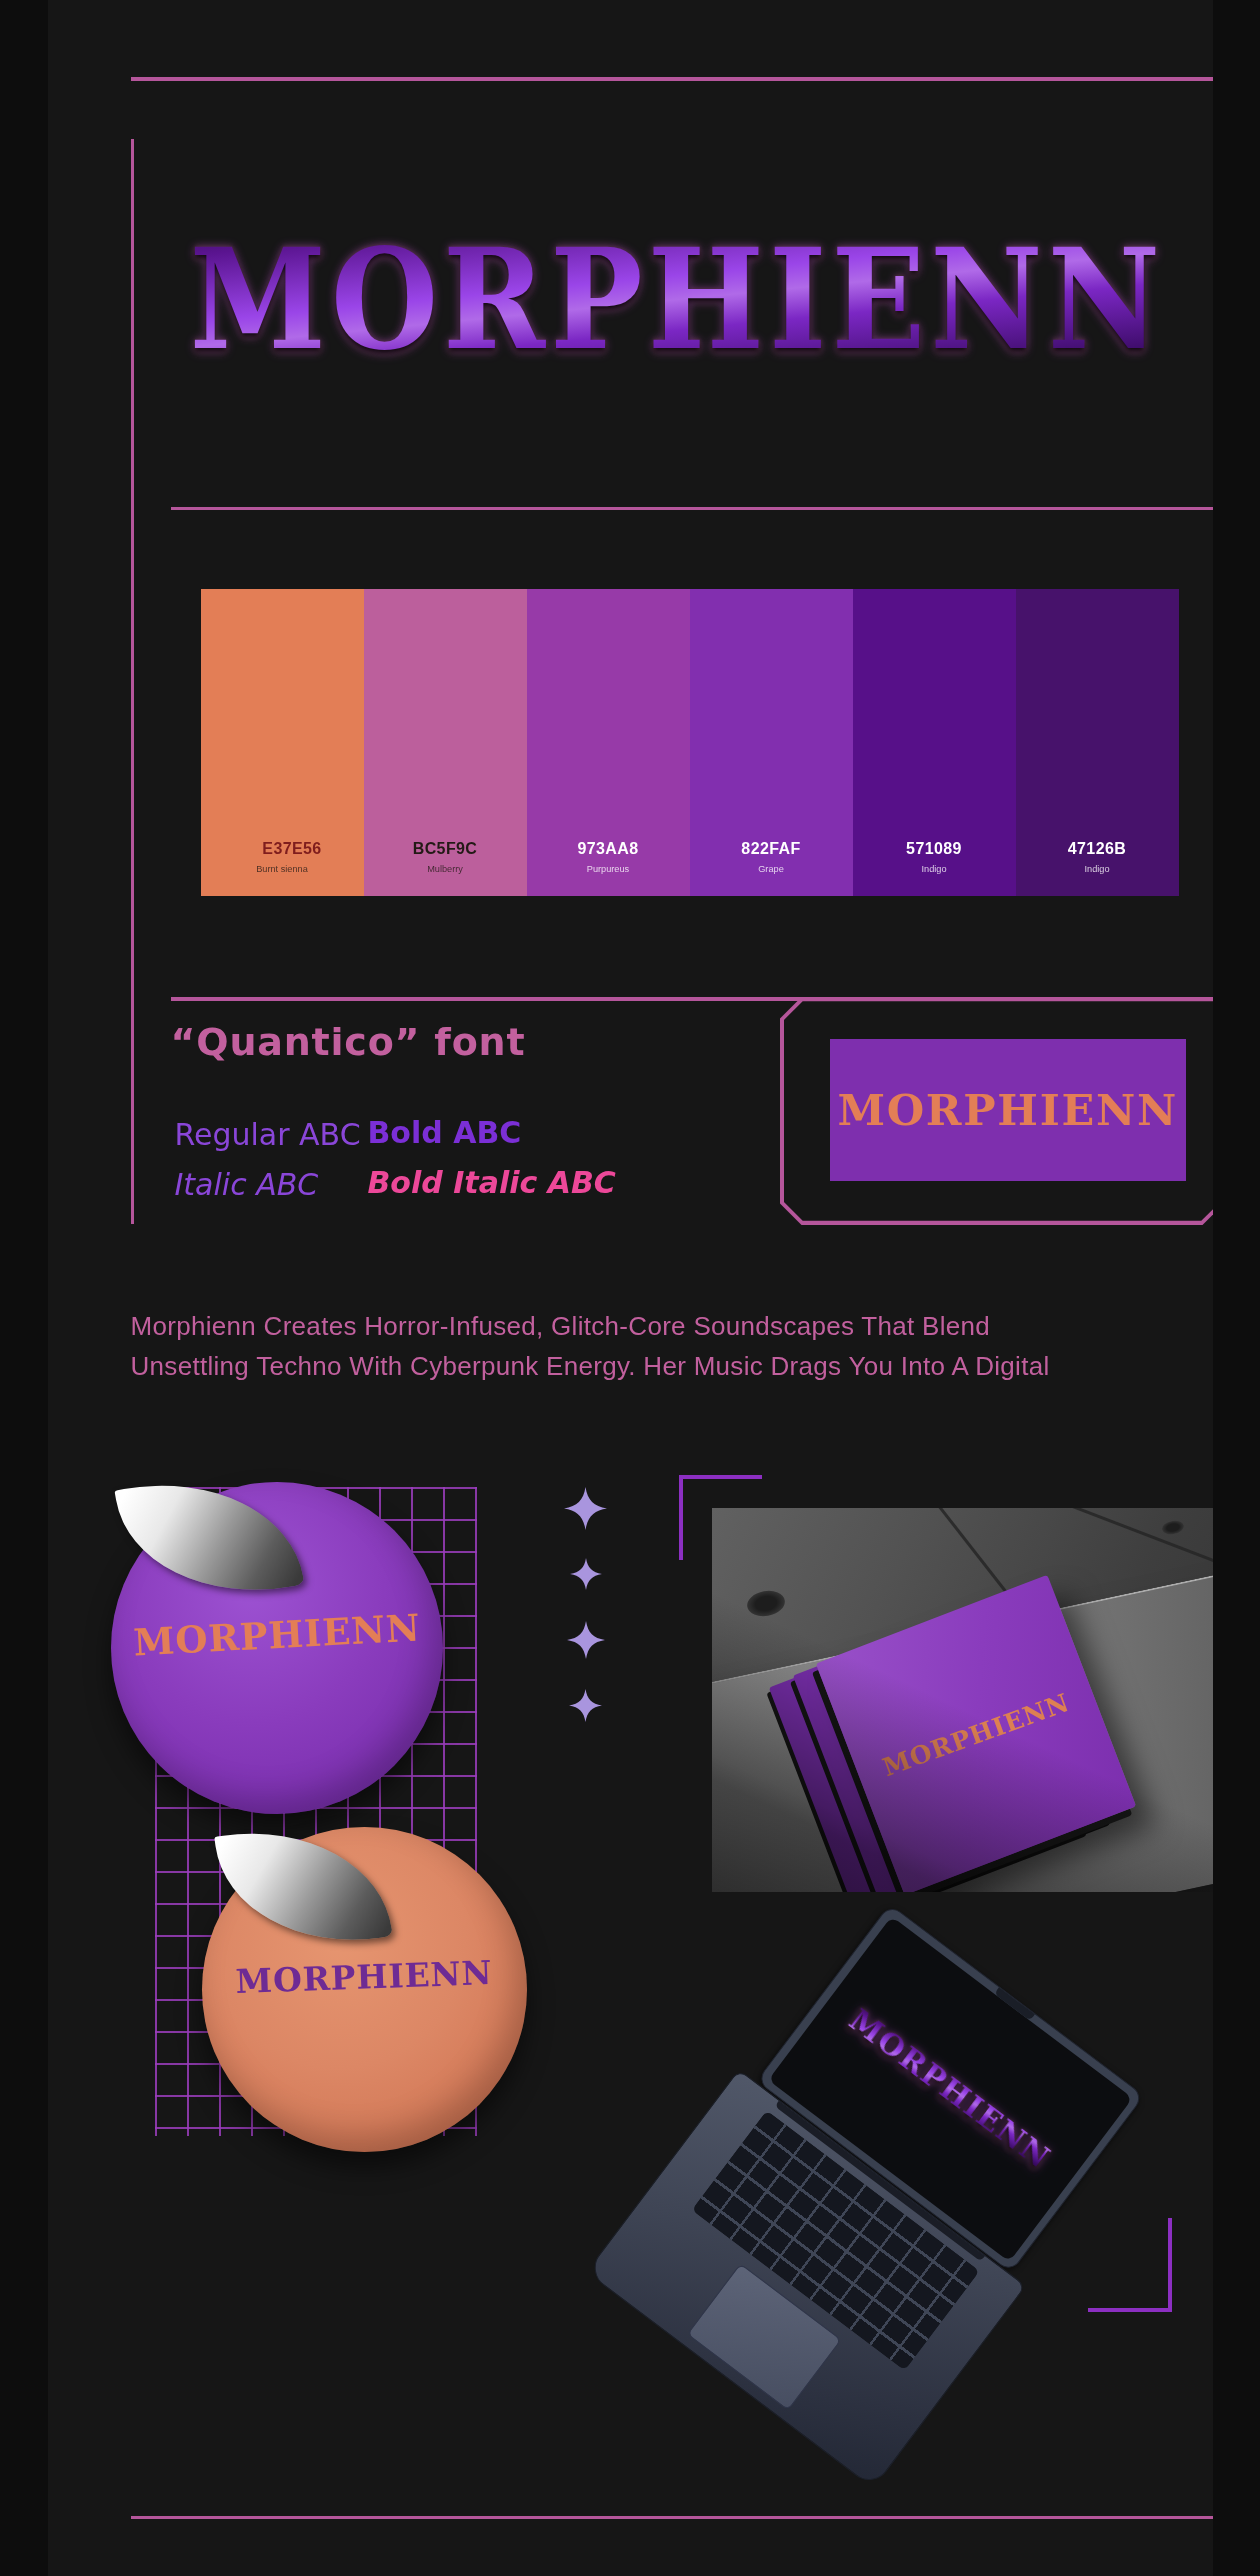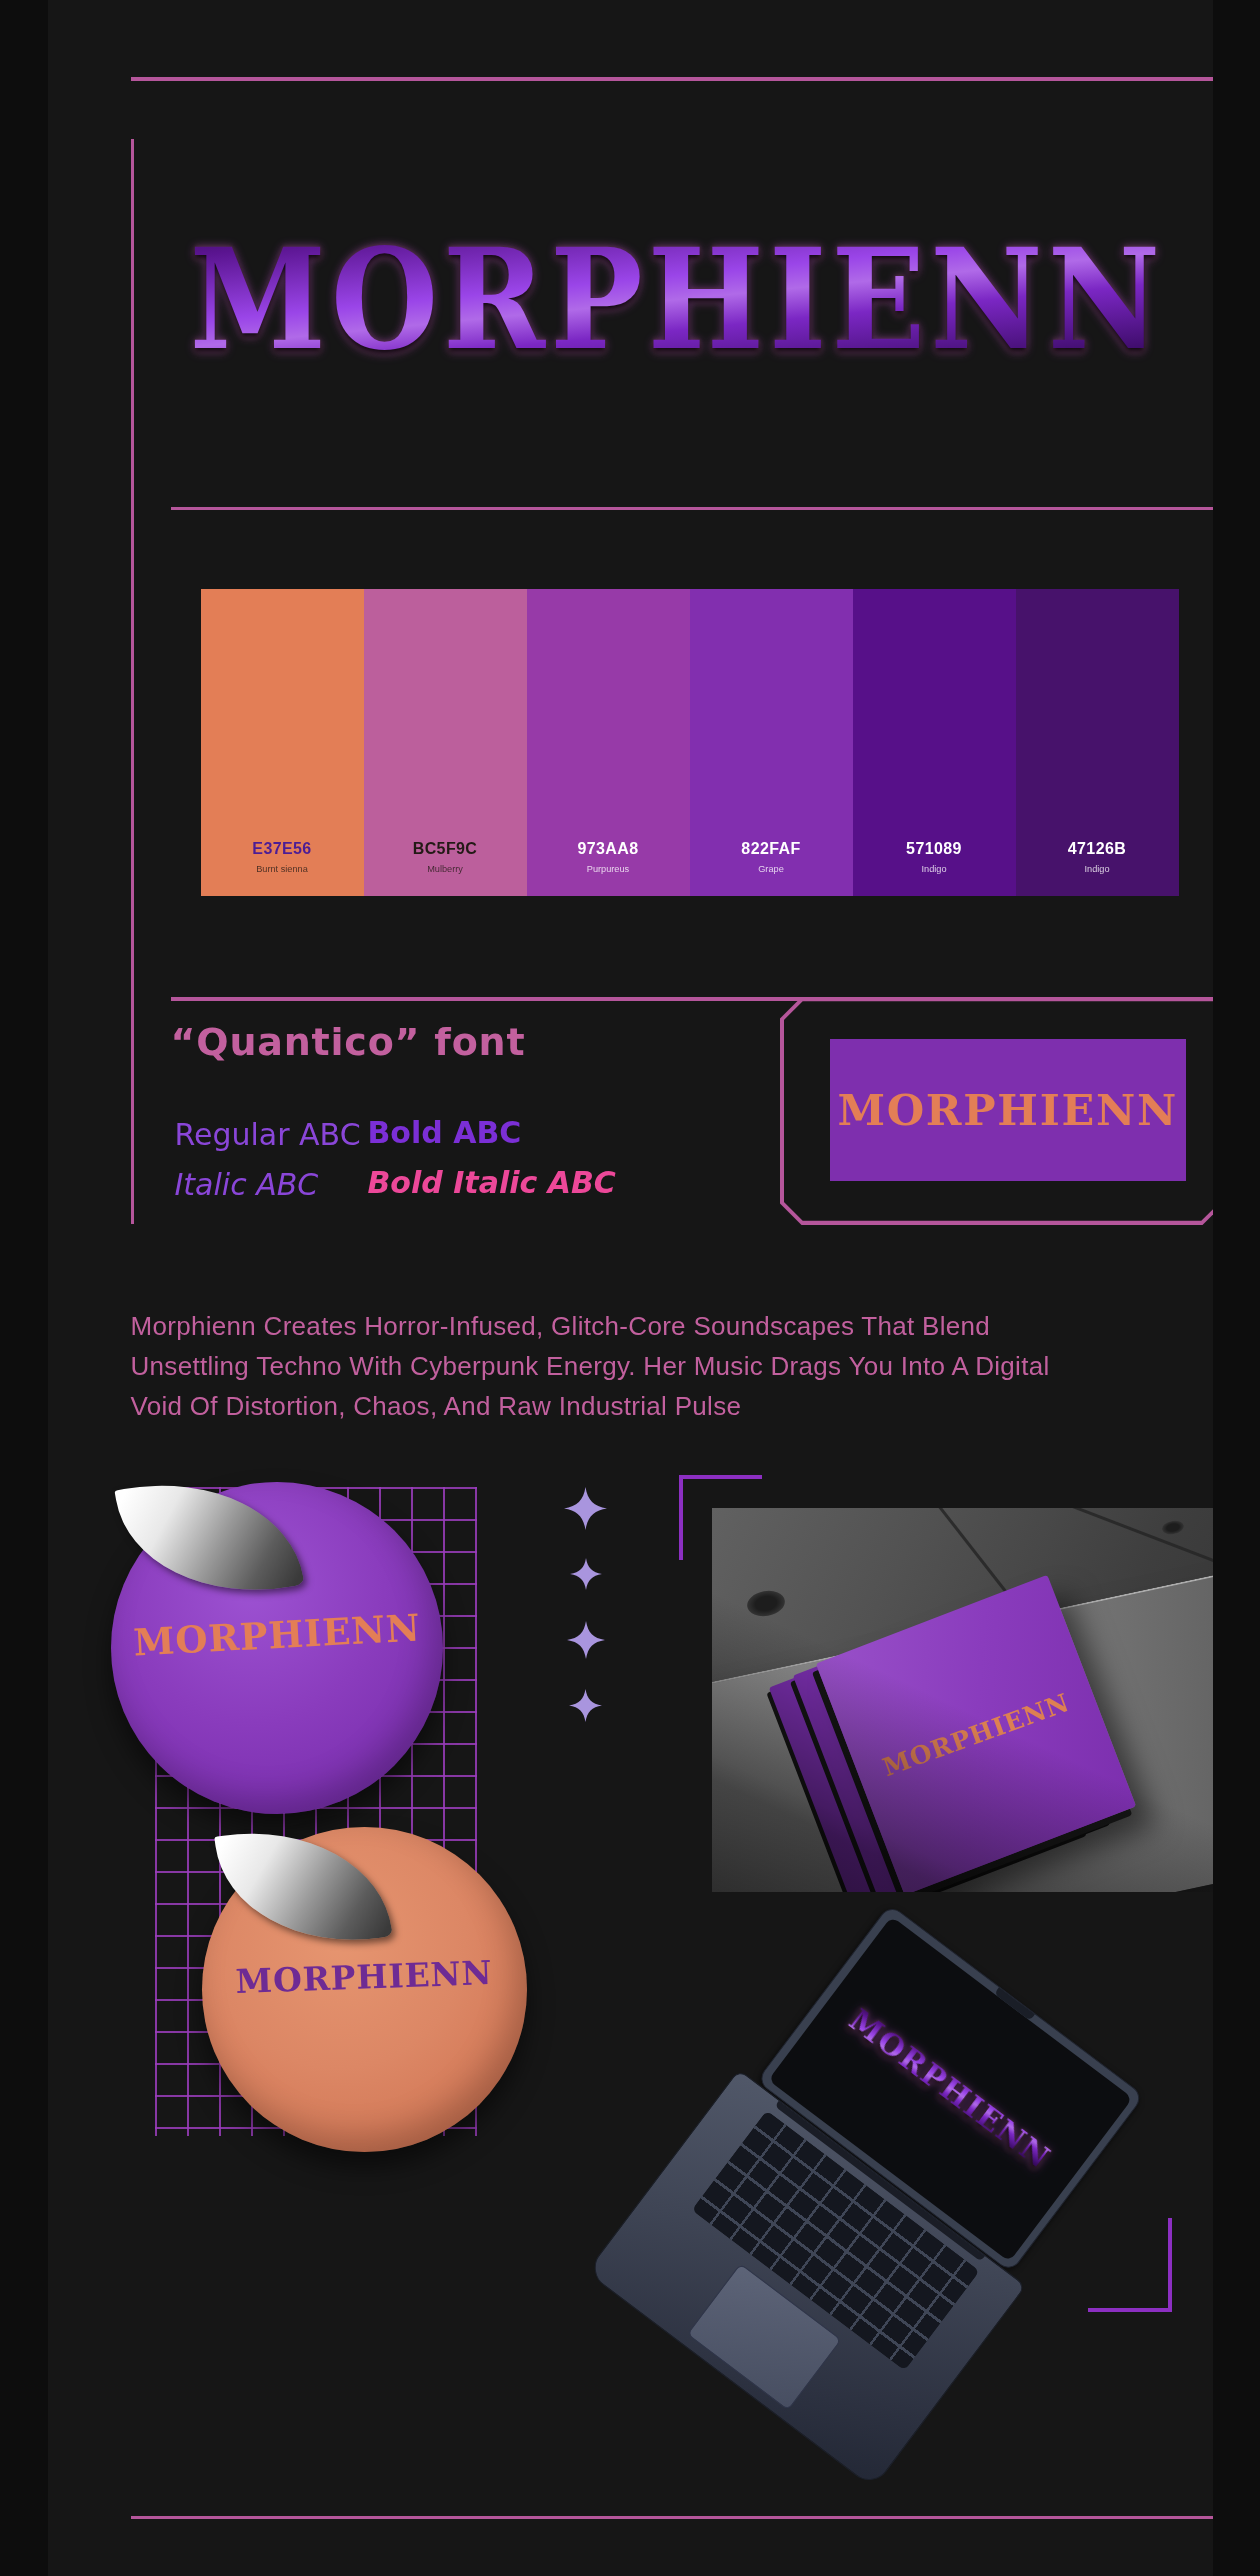--- a/index.html
+++ b/index.html
@@ -118,21 +118,21 @@
 
   <div class="hline" style="left:83px;top:77px;width:1092px;height:4.2px;"></div>
   <div class="vline" style="left:83px;top:139px;width:3.3px;height:1085px;"></div>
 
   <div class="abs big-logo gothic">MORPHIENN</div>
 
   <div class="hline" style="left:123px;top:507px;width:1044px;height:3.3px;"></div>
 
   <div class="abs palette">
     <div class="swatch" style="background-color: rgb(227, 126, 86);">
-      <div class="sw-hex" style="color: #4c1d95;">E37E56</div>
+      <div class="sw-hex" style="color: #7f1d1d; margin-left: 10px;">E37E56</div>
       <div class="sw-name" style="color: rgb(35, 26, 22);">Burnt sienna</div>
     </div>
     <div class="swatch" style="background-color: rgb(188, 95, 156);">
       <div class="sw-hex" style="color: rgb(35, 26, 22);">BC5F9C</div>
       <div class="sw-name" style="color: rgb(35, 26, 22);">Mulberry</div>
     </div>
     <div class="swatch" style="background-color: rgb(151, 58, 168);">
       <div class="sw-hex" style="color: rgb(255, 255, 255);">973AA8</div>
       <div class="sw-name" style="color: rgb(255, 255, 255);">Purpureus</div>
     </div>
@@ -161,21 +161,20 @@
 
   <div class="abs q-heading">“Quantico” font</div>
   <div class="spec reg">Regular ABC</div>
   <div class="spec bld">Bold ABC</div>
   <div class="spec ita">Italic ABC</div>
   <div class="spec bit">Bold Italic ABC</div>
 
   <div class="abs about">
     <div>Morphienn Creates Horror-Infused, Glitch-Core Soundscapes That Blend</div>
     <div>Unsettling Techno With Cyberpunk Energy. Her Music Drags You Into A Digital</div>
-    <div>Void Of Distortion, Chaos, And Raw Industrial Pulse</div>
   </div>
 
   <div class="abs gridbg"></div>
 
   <div class="sticker sticker-purple">
     <div class="disc"></div>
     <div class="peel"></div>
     <span class="gothic-solid slogo" style="color: rgb(227, 126, 86);">MORPHIENN</span>
   </div>
 

